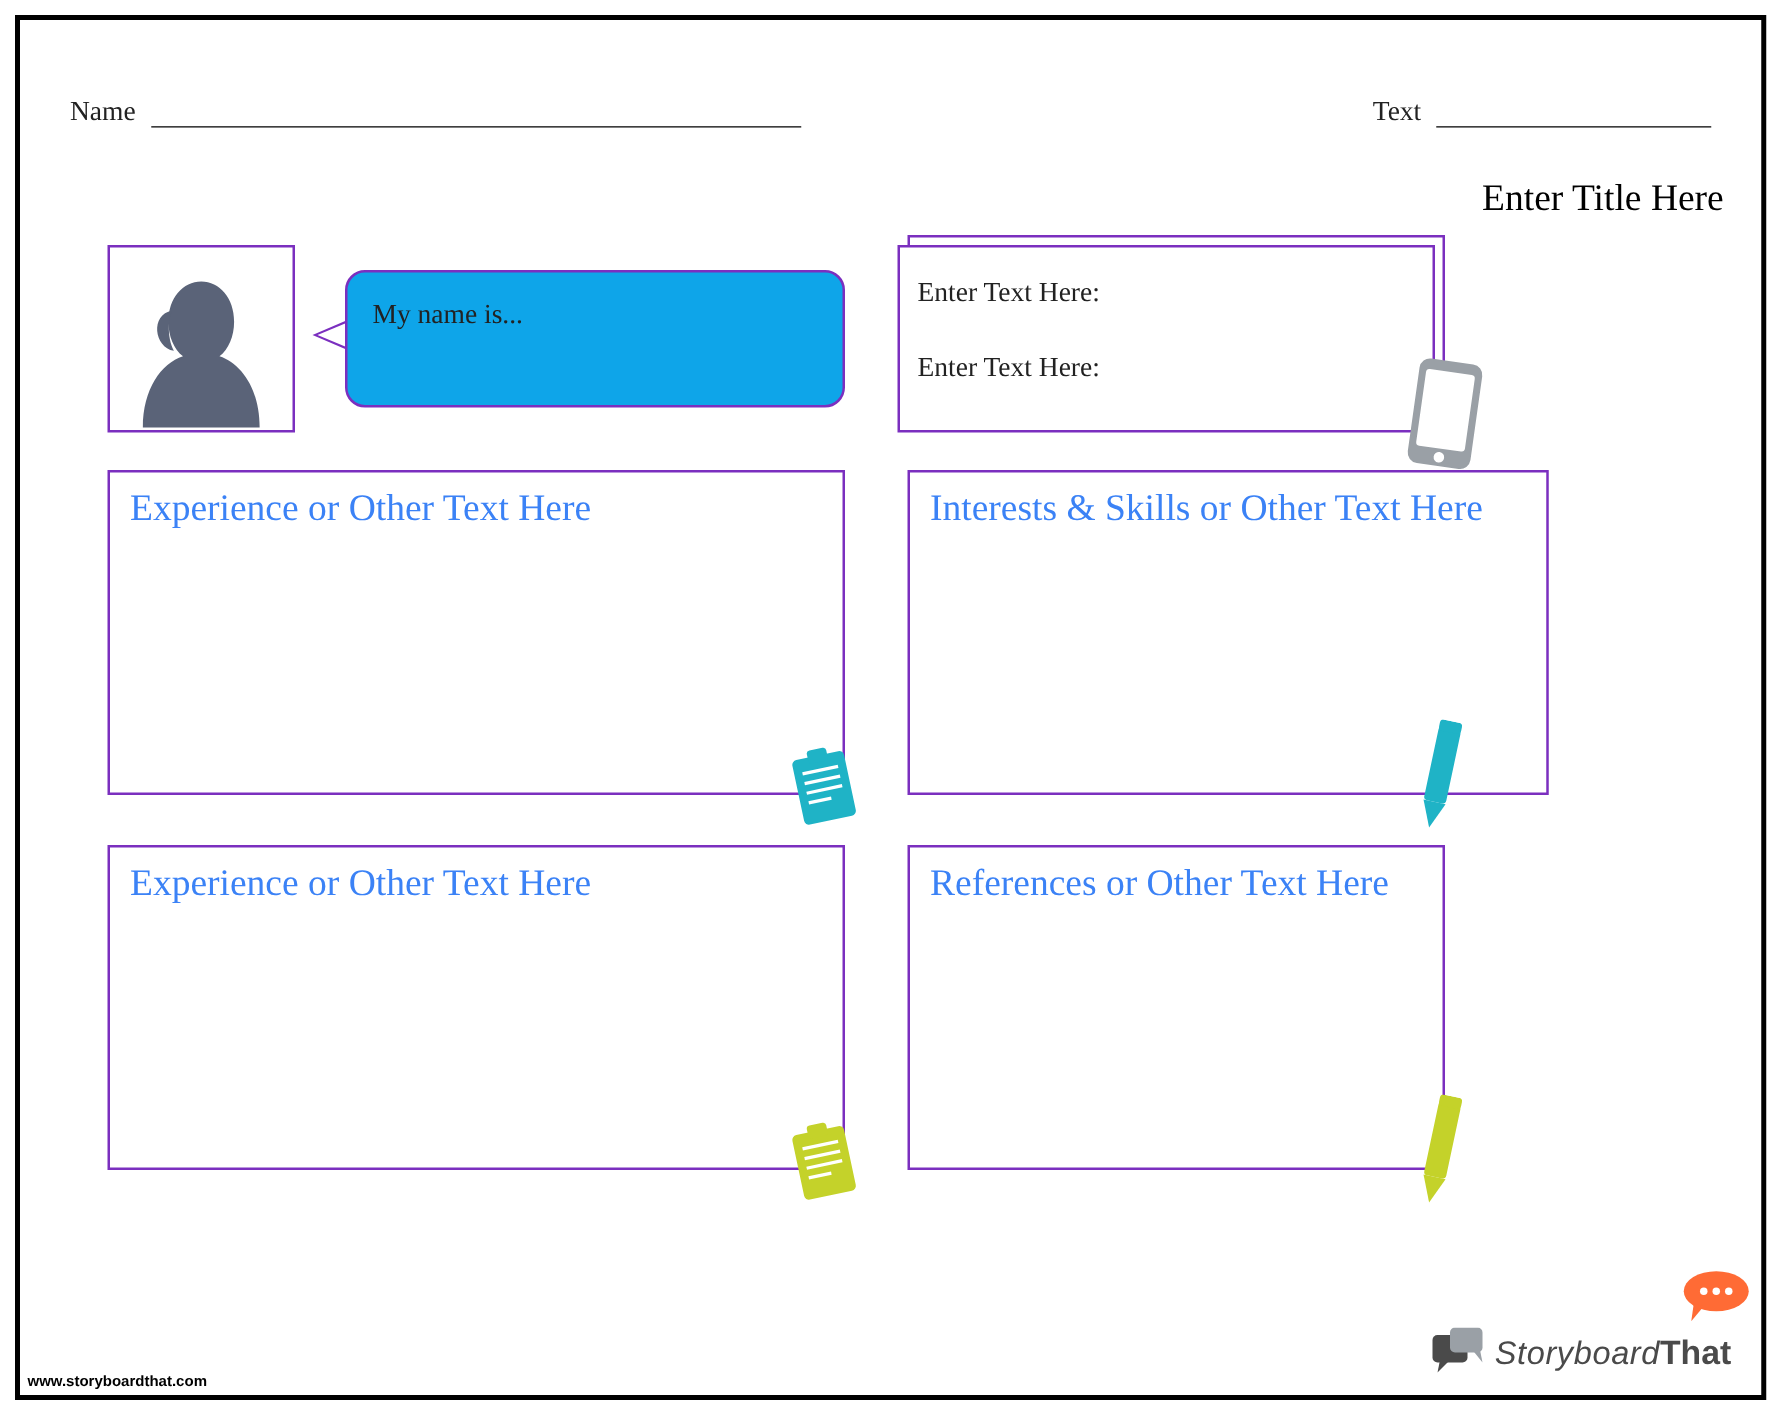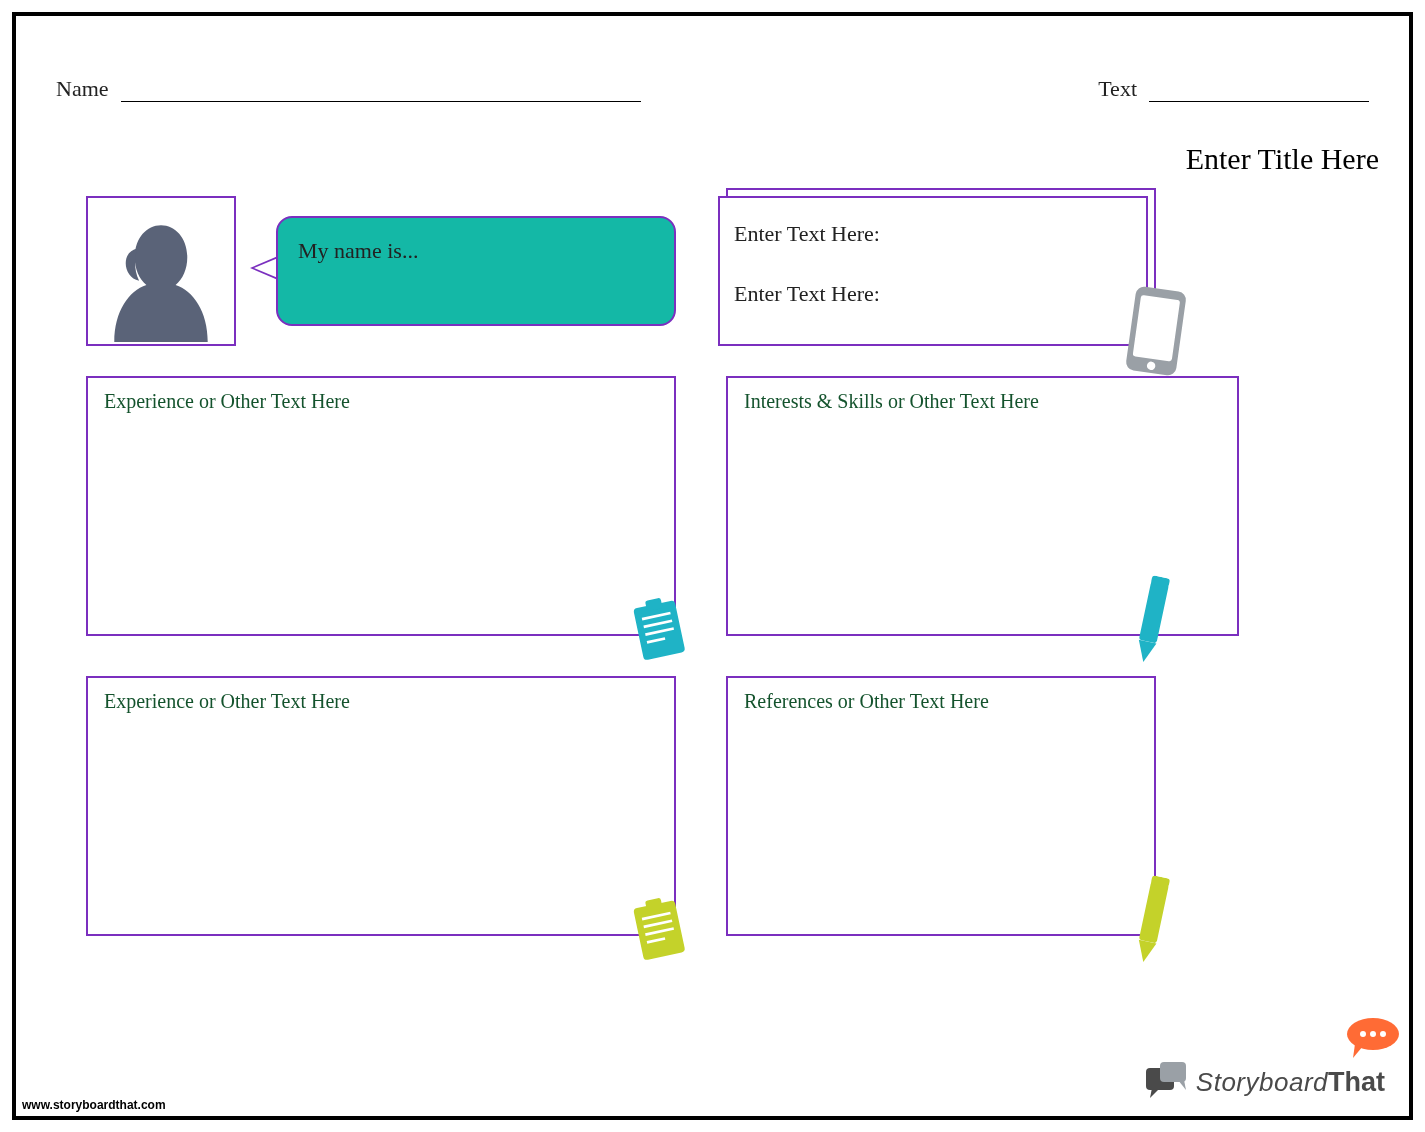--- a/index.html
+++ b/index.html
@@ -62,21 +62,21 @@
     width: 150px; height: 150px;
     display:flex;align-items:flex-end;justify-content:center;
     overflow:hidden;
   }
   .speech-bubble {
     position: absolute;
     left: 230px; top: 20px;
     width: 400px; height: 110px;
     border: 2px solid #7b2fbf;
     border-radius: 16px;
-    background:#14b8a6;
+    background:#0ea5e9;
     padding: 20px 20px;
     font-size: 22px;
     color:#222;
   }
   .speech-tail {
     position:absolute;
     left: 210px; top: 60px;
     width:0;height:0;
   }
   .speech-tail::before{
@@ -102,22 +102,22 @@
   .stack-box.front {
     left: 672px; top: 0;
     width: 430px; height: 150px;
     padding: 23px 14px;
     font-size: 22px;
     color:#222;
   }
   .stack-line2 { margin-top: 34px; }
   .section {
     padding: 12px 16px;
-    font-size: 20px;
-    color:#14532d;
+    font-size: 30px;
+    color:#3b82f6;
   }
   
   .b1 { left: 40px;  top: 180px; width: 590px; height: 260px; }
   .b2 { left: 680px; top: 180px; width: 513px; height: 260px; }
   
   .b3 { left: 40px;  top: 480px; width: 590px; height: 260px; }
   .b4 { left: 680px; top: 480px; width: 430px; height: 260px; }
 
   .footer-url {
     position:absolute;

